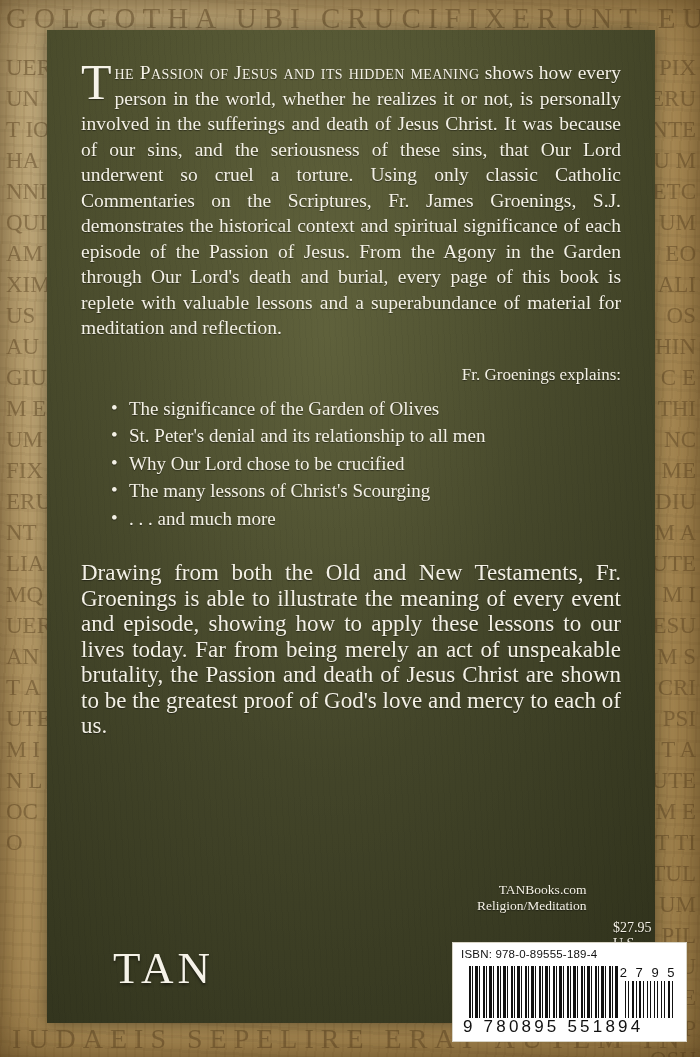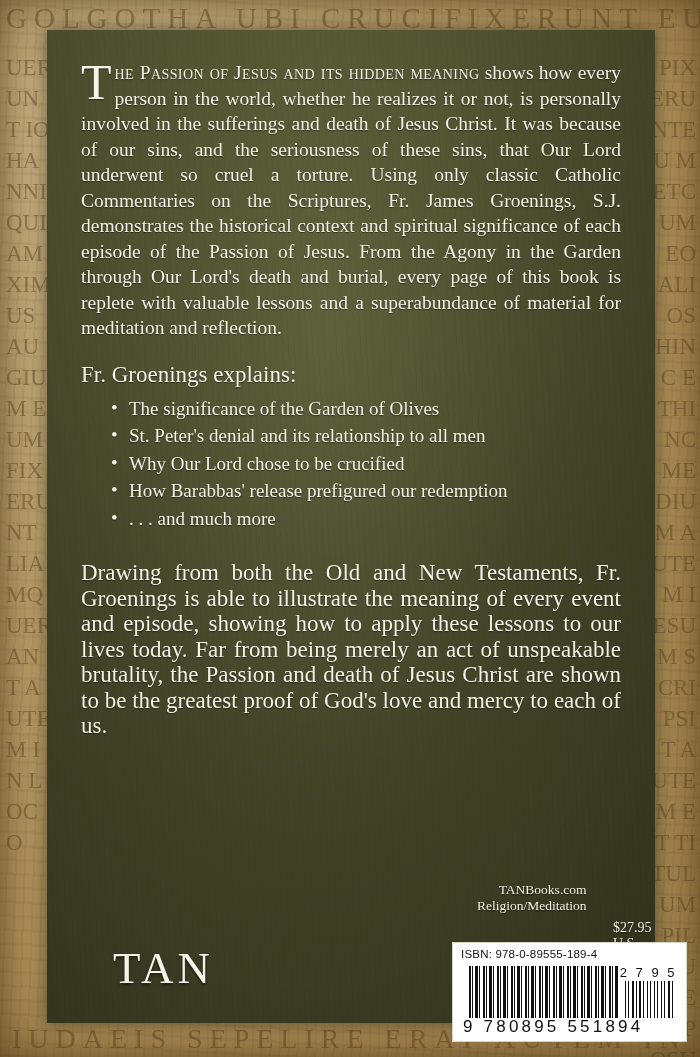--- a/index.html
+++ b/index.html
@@ -133,24 +133,25 @@
     font-family: "Liberation Serif", serif;
     color: #f6f3e9;
   }
   .smallcaps {
     font-variant: small-caps;
     letter-spacing: .4px;
   }
 
   .explains {
     margin: 22px 0 6px 0;
-    font-size: 23px;
+    font-size: 17px;
     line-height: 24px;
     color: #f4f1e6;
     text-shadow: 0 1px 1px rgba(0,0,0,0.45);
+    text-align: right;
   }
 
   ul.bullets {
     list-style: none;
     margin: 8px 0 0 0;
     padding: 0 0 0 30px;
   }
   ul.bullets li {
     position: relative;
     font-size: 19px;
@@ -301,21 +302,21 @@
     <div class="panel-inner">
 
       <p class="blurb"><span class="dropcap">T</span><span class="smallcaps">he Passion of Jesus and its hidden meaning</span><span> shows how every person in the world, whether he realizes it or not, is personally involved in the sufferings and death of Jesus Christ. It was because of our sins, and the seriousness of these sins, that Our Lord underwent so cruel a torture. Using only classic Catholic Commentaries on the Scriptures, Fr. James Groenings, S.J. demonstrates the historical context and spiritual significance of each episode of the Passion of Jesus. From the Agony in the Garden through Our Lord's death and burial, every page of this book is replete with valuable lessons and a superabundance of material for meditation and reflection.</span></p>
 
       <p class="explains">Fr. Groenings explains:</p>
 
       <ul class="bullets">
         <li>The significance of the Garden of Olives</li>
         <li>St. Peter's denial and its relationship to all men</li>
         <li>Why Our Lord chose to be crucified</li>
-        <li>How Barabbas' release prefigured our redemption</li>
+        <li>The many lessons of Christ's Scourging</li>
         <li>. . . and much more</li>
       </ul>
 
       <p class="blurb2">Drawing from both the Old and New Testaments, Fr. Groenings is able to illustrate the meaning of every event and episode, showing how to apply these lessons to our lives today. Far from being merely an act of unspeakable brutality, the Passion and death of Jesus Christ are shown to be the greatest proof of God's love and mercy to each of us.</p>
 
     </div>
 
     <div class="pub-block">
       <div>TANBooks.com</div>
       <div>Religion/Meditation</div>

